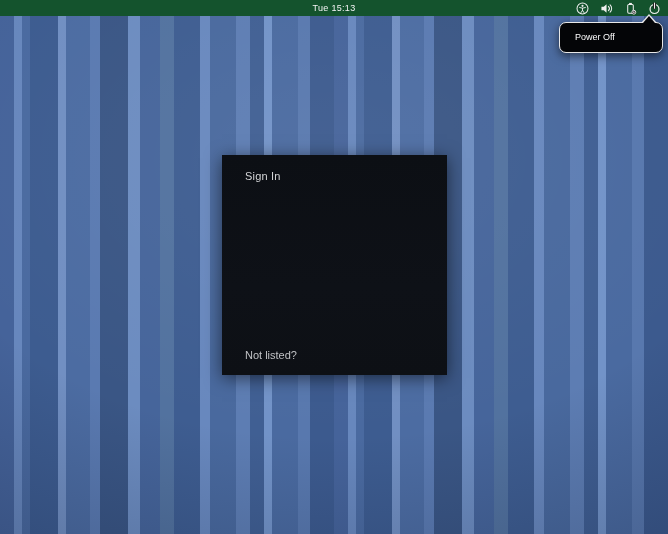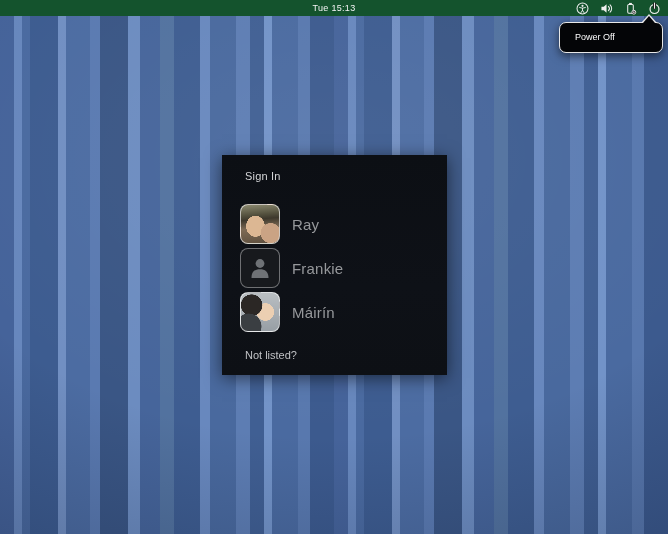--- a/index.html
+++ b/index.html
@@ -175,40 +175,17 @@
 
   <div class="power-menu">
     <div class="arrow-outer"></div>
     <div class="arrow-inner"></div>
     <div class="menu-item">Power Off</div>
   </div>
 
   <div class="dialog">
     <div class="dialog-title">Sign In</div>
 
-    <div class="user-list">
-
-      <div class="user-row">
-        <div class="avatar av-ray"></div>
-        <div class="user-name">Ray</div>
-      </div>
-
-      <div class="user-row">
-        <div class="avatar av-generic">
-          <svg width="26" height="26" viewBox="0 0 26 26">
-            <circle cx="13" cy="8.5" r="4.4" fill="#6f7276"></circle>
-            <path d="M4.5 23 C4.5 16.5 8 14.2 13 14.2 C18 14.2 21.5 16.5 21.5 23 Z" fill="#6f7276"></path>
-          </svg>
-        </div>
-        <div class="user-name">Frankie</div>
-      </div>
-
-      <div class="user-row">
-        <div class="avatar av-mairin"></div>
-        <div class="user-name">Máirín</div>
-      </div>
-
-    </div>
 
     <div class="not-listed">Not listed?</div>
   </div>
 
 </div>
 
 </body></html>

